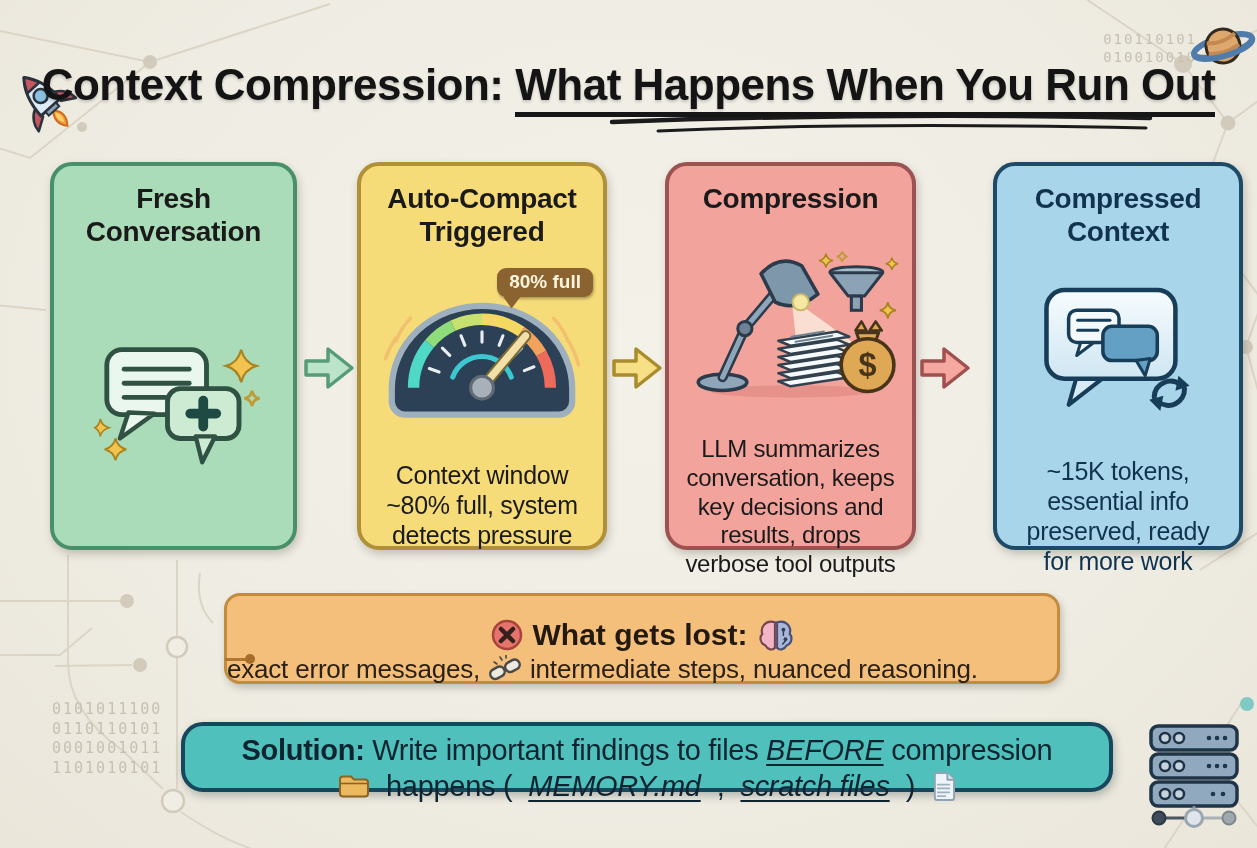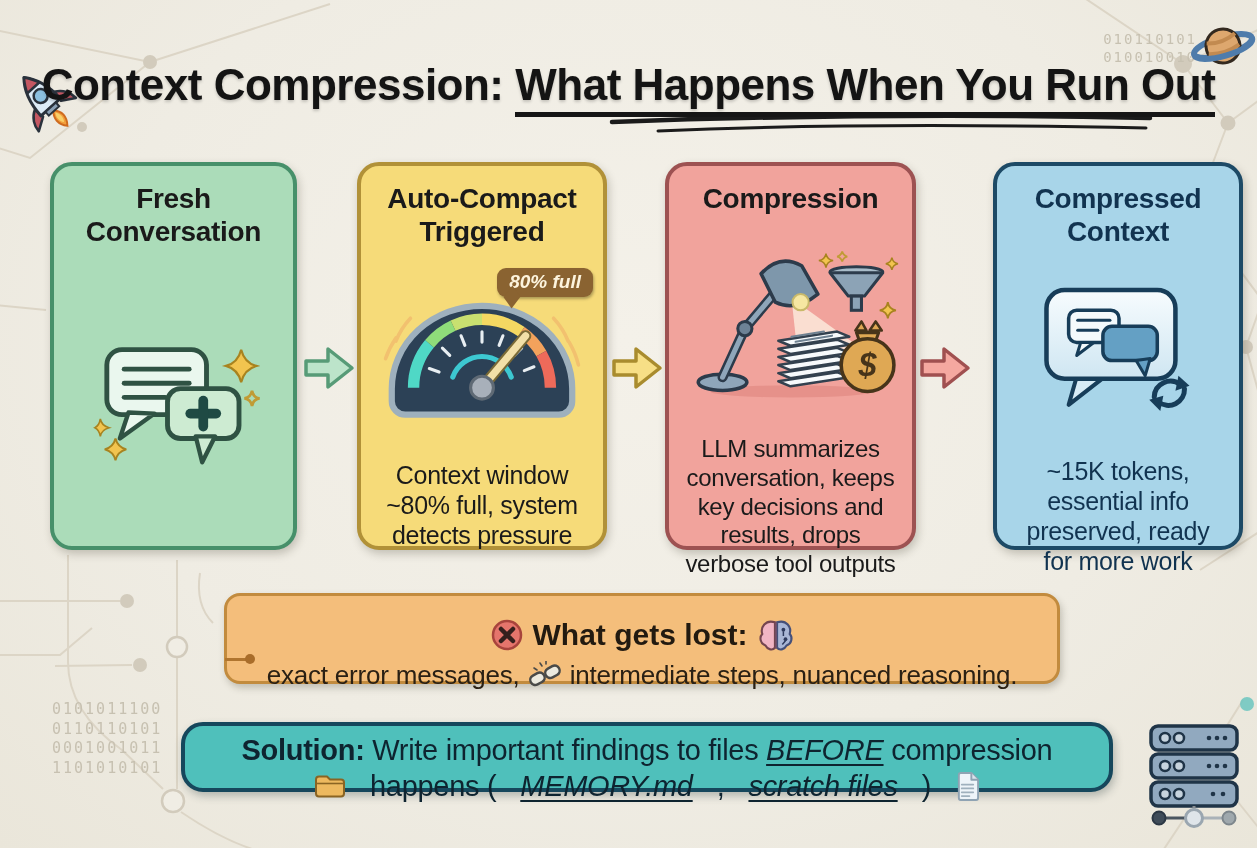--- a/index.html
+++ b/index.html
@@ -15,42 +15,42 @@
   #bg-net{position:absolute;left:0;top:0;pointer-events:none;}
   .binary{position:absolute;font-family:"DejaVu Sans Mono",monospace;color:#c7c1b1;letter-spacing:2px;line-height:1.3;}
   #binary-tr{right:60px;top:12px;font-size:14px;text-align:left;margin-top:18px;}
   #binary-bl{left:52px;top:700px;font-size:15px;}
   
   #title{position:absolute;left:0;top:60px;width:100%;text-align:center;font-size:44px;font-weight:bold;letter-spacing:-0.5px;color:#141414;text-shadow:0 2px 3px rgba(0,0,0,.18);}
   #title .title-underline{border-bottom:5px solid #161616;padding-bottom:3px;}
   
   .card{position:absolute;top:162px;height:388px;border-radius:22px;border:4px solid;display:flex;flex-direction:column;align-items:center;padding:16px 14px 18px;box-shadow:2px 4px 8px rgba(60,55,40,.25);gap:36px;}
   .card-title{font-weight:bold;font-size:28px;line-height:1.18;text-align:center;letter-spacing:-0.3px;}
-  .card-icon{flex:1 1 auto;display:flex;align-items:center;justify-content:flex-start;position:relative;font-style:italic;}
+  .card-icon{flex:1 1 auto;display:flex;align-items:center;justify-content:flex-start;position:relative;}
   .card-body{font-size:25px;line-height:1.2;text-align:center;letter-spacing:-0.3px;}
   #card-fresh{left:50px;width:247px;background:#abdcb9;border-color:#47906a;}
   #card-compact{left:357px;width:250px;background:#f6db79;border-color:#b19138;}
   #card-compress{left:665px;width:251px;background:#f1a39c;border-color:#9d5252;}
   #card-compress .card-body{font-size:24px;}
   #card-context{left:973px;width:250px;background:#a8d5e9;border-color:#1d4a66;color:#113350;margin-left:20px;}
   #card-context .card-title,#card-context .card-body{color:#113350;}
   .arrow{position:absolute;top:344px;}
   
   .gauge-badge{position:absolute;right:-12px;top:-16px;background:#8a6331;color:#fdf4dd;font-weight:bold;font-size:19px;padding:3px 12px 4px;border-radius:9px;box-shadow:1px 2px 3px rgba(0,0,0,.3);}
   .gauge-badge::after{content:"";position:absolute;left:8px;bottom:-7px;width:14px;height:14px;background:#8a6331;transform:rotate(55deg) skew(18deg);}
   
   #lost-banner{position:absolute;left:224px;top:593px;width:836px;height:91px;background:#f4be7b;border:3px solid #c28b3e;border-radius:16px;box-shadow:2px 4px 7px rgba(60,55,40,.25);text-align:center;padding-top:22px;}
   #lost-banner .l1{font-size:30px;font-weight:bold;color:#221a10;display:flex;align-items:center;justify-content:center;gap:9px;}
-  #lost-banner .l2{font-size:26px;color:#2a2014;margin-top:8px;display:flex;align-items:center;justify-content:center;gap:8px;letter-spacing:-0.2px;}
+  #lost-banner .l2{font-size:26px;color:#2a2014;margin-top:2px;display:flex;align-items:center;justify-content:flex-start;gap:8px;letter-spacing:-0.2px;}
   #lost-connector{position:absolute;left:-2px;top:58px;width:30px;height:10px;}
   #lost-connector .line{position:absolute;left:0;top:4px;width:22px;height:3px;background:#b0752f;}
   #lost-connector .dot{position:absolute;left:20px;top:0;width:10px;height:10px;border-radius:50%;background:#a96d2a;}
   #solution-banner{position:absolute;left:181px;top:722px;width:932px;height:70px;background:#4fc0bb;border:4px solid #16475c;border-radius:22px;box-shadow:2px 4px 8px rgba(40,60,60,.3);text-align:center;padding-top:8px;color:#0e2430;}
   #solution-banner .l1{font-size:29px;letter-spacing:-0.3px;}
-  #solution-banner .l2{font-size:29px;margin-top:3px;display:flex;align-items:center;justify-content:center;gap:24px;letter-spacing:-0.3px;}
+  #solution-banner .l2{font-size:29px;margin-top:3px;display:flex;align-items:center;justify-content:center;gap:16px;letter-spacing:-0.3px;}
   .sol-label{font-weight:bold;}
   .sol-em{font-style:italic;text-decoration:underline;text-underline-offset:4px;}
   .inline-icon{display:inline-block;vertical-align:middle;}
 </style>
 </head>
 <body>
 
 <div id="canvas">
 
   <svg id="bg-net" width="1257" height="848" viewBox="0 0 1257 848">

